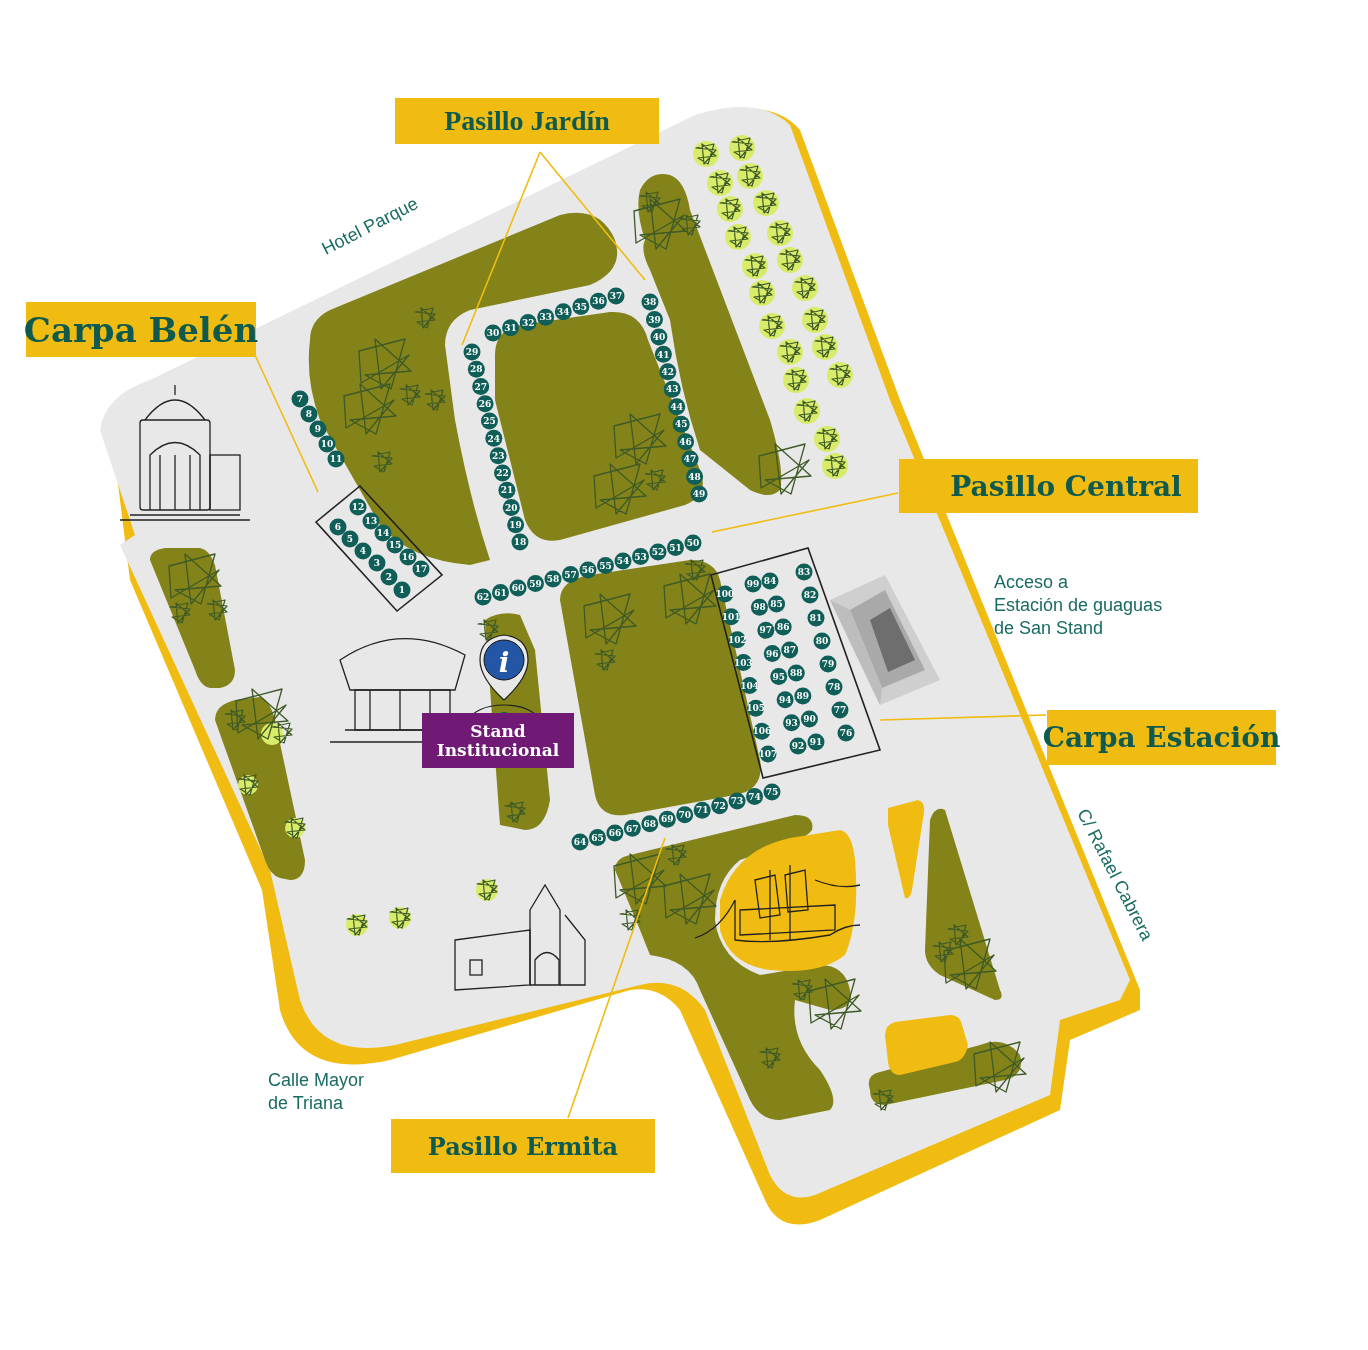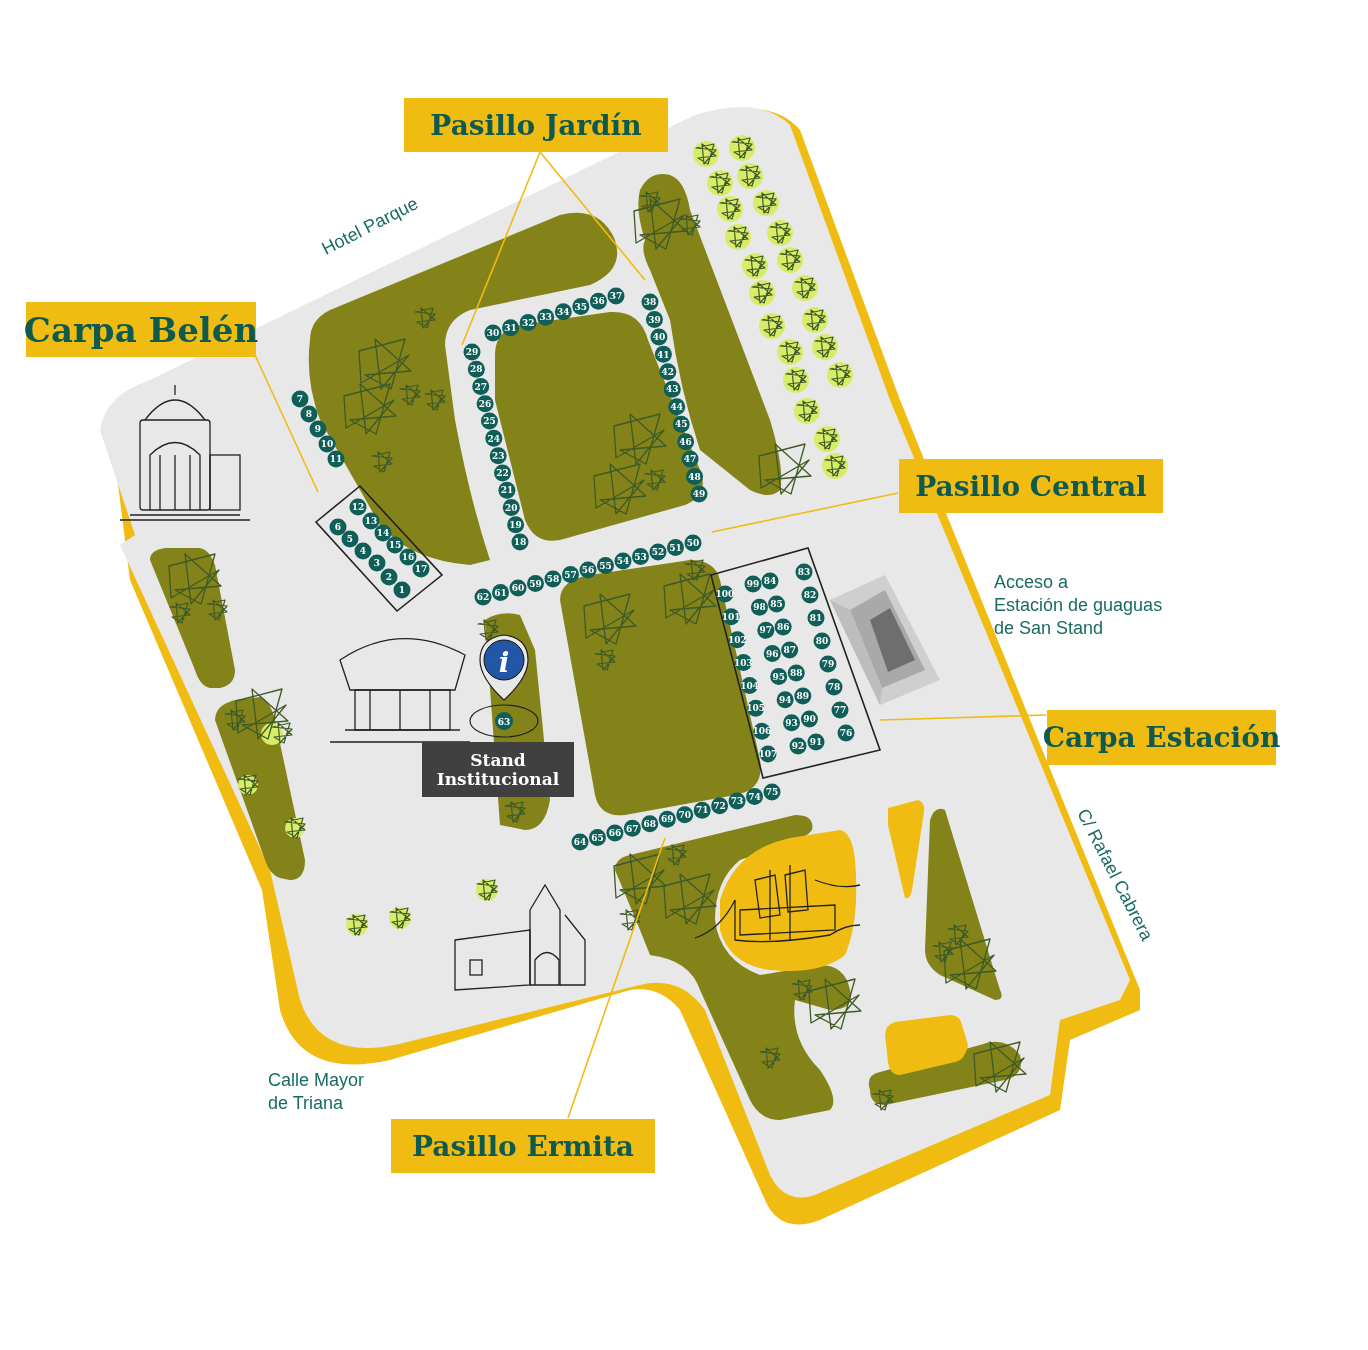--- a/index.html
+++ b/index.html
@@ -1,20 +1,20 @@
 <!DOCTYPE html>
 <html><head>
 <meta charset="utf-8">
 <style>
   html,body{margin:0;padding:0;background:#ffffff;}
   body{width:1368px;height:1350px;position:relative;overflow:hidden;font-family:"DejaVu Sans",sans-serif;}
   #map{position:absolute;left:0;top:0;width:1368px;height:1350px;}
   .label-box{position:absolute;background:#f0bc12;color:#0f5a4f;font-family:"DejaVu Serif",serif;font-weight:bold;display:flex;align-items:center;justify-content:center;white-space:nowrap;}
   .street{position:absolute;color:#1a6b63;font-family:"Liberation Sans",sans-serif;font-size:18px;line-height:23px;white-space:nowrap;}
-  .stand-tag{position:absolute;left:422px;top:742px;width:152px;height:55px;background:#404040;color:#fff;font-family:"DejaVu Serif",serif;font-weight:bold;font-size:17px;line-height:19px;text-align:center;display:flex;flex-direction:column;justify-content:center;}
+  .stand-tag{position:absolute;left:422px;top:713px;width:152px;height:55px;background:#701a75;color:#fff;font-family:"DejaVu Serif",serif;font-weight:bold;font-size:17px;line-height:19px;text-align:center;display:flex;flex-direction:column;justify-content:center;}
   .stall text{font-family:"DejaVu Serif",serif;font-weight:bold;font-size:9px;fill:#ffffff;}
 </style>
 </head>
 <body>
 
 <div id="map">
 <svg width="1368" height="1350" viewBox="0 0 1368 1350">
   <defs>
     <g id="tree">
       <path d="M-10,-6 L8,-10 L2,10 L-8,4 L10,2 L-4,-10 L-2,10 L10,-4 Z" fill="none" stroke="#3e5a26" stroke-width="1.2" stroke-linejoin="round"></path>
@@ -424,25 +424,25 @@
 
   <g>
     <ellipse cx="504" cy="721" rx="34" ry="16" fill="none" stroke="#222" stroke-width="1.2"></ellipse>
     <path d="M480,660 Q480,638 504,635 Q528,638 528,660 Q528,678 504,700 Q480,678 480,660 Z" fill="#e8e8e8" stroke="#222" stroke-width="1.2"></path>
     <circle cx="504" cy="660" r="20" fill="#2356a5" stroke="#111" stroke-width="1"></circle>
     <text id="info-i" x="504" y="672" text-anchor="middle" font-family="DejaVu Serif, serif" font-style="italic" font-weight="bold" font-size="28" fill="#fff">i</text>
   </g>
 </svg>
 </div>
 
-<div class="label-box" style="left:404px;top:98px;width:264px;height:54px;font-size:28px;">Pasillo Jardín</div>
+<div class="label-box" style="left:395px;top:98px;width:264px;height:46px;font-size:28px;font-family:Liberation Serif, serif;">Pasillo Jardín</div>
 <div class="label-box" style="left:26px;top:302px;width:230px;height:55px;font-size:34px;">Carpa Belén</div>
-<div class="label-box" style="left:899px;top:459px;width:264px;height:54px;font-size:28px;">Pasillo Central</div>
+<div class="label-box" style="left:899px;top:459px;width:264px;height:54px;font-size:28px;padding-left:35px;">Pasillo Central</div>
 <div class="label-box" style="left:1047px;top:686px;width:229px;height:55px;font-size:28px;margin-top:24px;">Carpa Estación</div>
-<div class="label-box" style="left:391px;top:1119px;width:264px;height:54px;font-size:28px;">Pasillo Ermita</div>
+<div class="label-box" style="left:391px;top:1119px;width:264px;height:54px;font-size:24px;">Pasillo Ermita</div>
 
 <div class="street" style="left:318px;top:240px;transform:rotate(-27deg);transform-origin:left top;">Hotel Parque</div>
 <div class="street" style="left:994px;top:571px;">
   <div>Acceso a</div>
   <div>Estación de guaguas</div>
   <div>de San Stand</div>
 </div>
 <div class="street" style="left:1092px;top:805px;transform:rotate(63deg);transform-origin:left top;">C/ Rafael Cabrera</div>
 <div class="street" style="left:268px;top:1053px;margin-top:16px;">
   <div>Calle Mayor</div>

